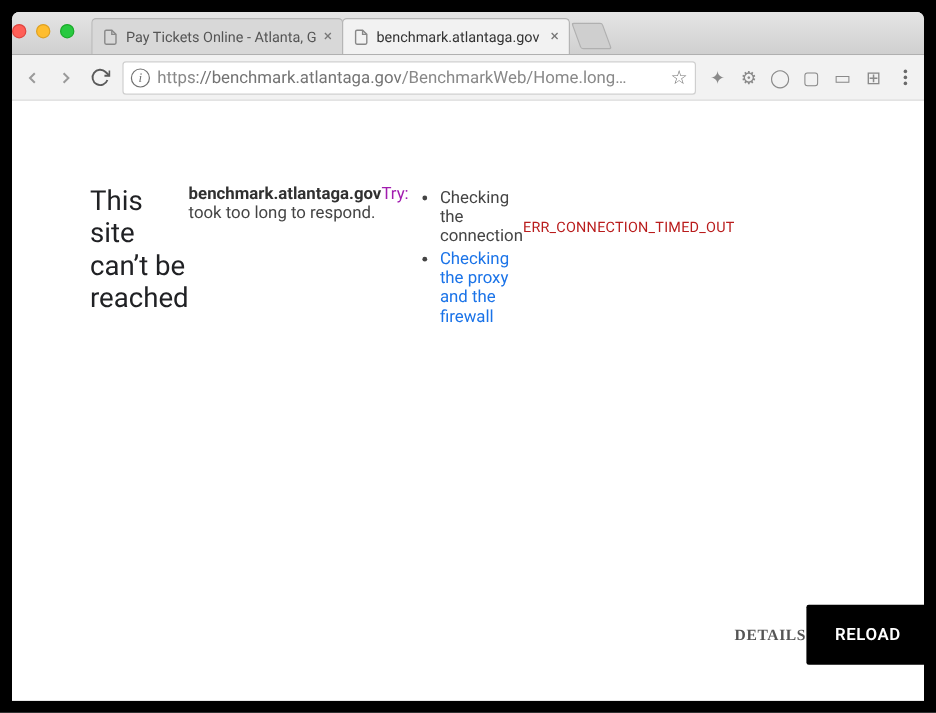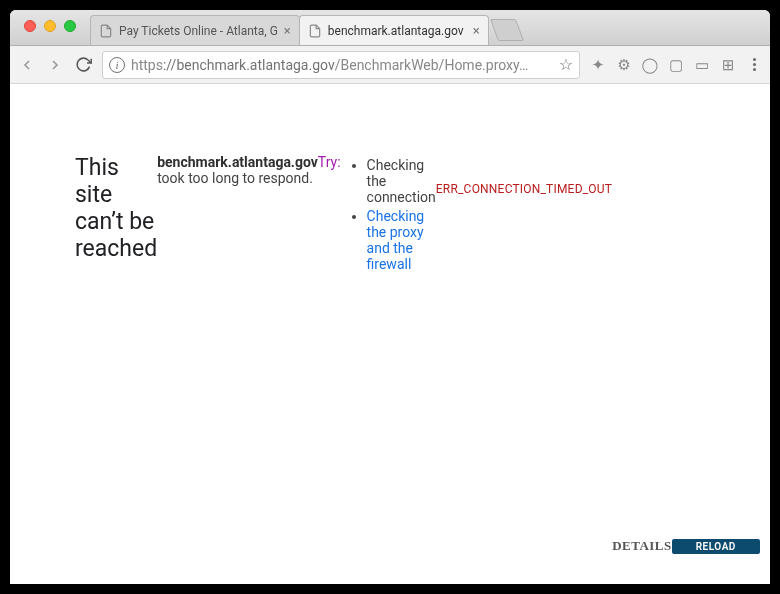--- a/index.html
+++ b/index.html
@@ -18,21 +18,21 @@
       overflow: hidden;
       display: flex;
       flex-direction: column;
     }
     
     .titlebar {
       height: 36px;
       background: linear-gradient(#e5e5e5, #d0d0d0);
       display: flex;
       align-items: center;
-      padding-left: 14px;
+      padding-left: 0;
       border-bottom: 1px solid #b0b0b0;
     }
     .traffic-lights {
       display: flex;
       gap: 8px;
       margin-right: 14px;
       align-self: flex-start;
       margin-top: 10px;
     }
     .traffic-light {
@@ -176,26 +176,26 @@
       align-items: center;
     }
     .details-btn {
       font-size: 13px;
       font-weight: 600;
       color: #555;
       letter-spacing: 0.5px;
       font-family: Liberation Serif, serif;
     }
     .reload-btn {
-      background: #0c4a6e;
+      background: #000000;
       color: #fff;
-      font-size: 10px;
+      font-size: 14px;
       font-weight: 600;
       letter-spacing: 0.5px;
-      padding: 2px 24px;
+      padding: 17px 24px;
       border-radius: 2px;
     }
   </style>
 </head>
 <body>
 
 <div class="window">
 
   <div class="titlebar">
     <div class="traffic-lights">
@@ -237,21 +237,21 @@
     </div>
     <div class="nav-btn enabled">
       <svg width="17" height="17" viewBox="0 0 24 24" fill="none" stroke="currentColor" stroke-width="2.2">
           <path d="M23 4v6h-6"></path>
           <path d="M20.49 15a9 9 0 1 1-2.12-9.36L23 10"></path>
         </svg>
     </div>
     <div class="omnibox">
       <div class="info-icon">i</div>
       <div class="url-text">
-        <span class="url-scheme">https</span><span class="url-host">://benchmark.atlantaga.gov</span><span class="url-path">/BenchmarkWeb/Home.proxy…</span>
+        <span class="url-scheme">https</span><span class="url-host">://benchmark.atlantaga.gov</span><span class="url-path">/BenchmarkWeb/Home.long…</span>
       </div>
       <span class="star">☆</span>
     </div>
     <div class="ext-icons">
       <span>✦</span>
       <span>⚙</span>
       <span>◯</span>
       <span>▢</span>
       <span>▭</span>
       <span>⊞</span>

